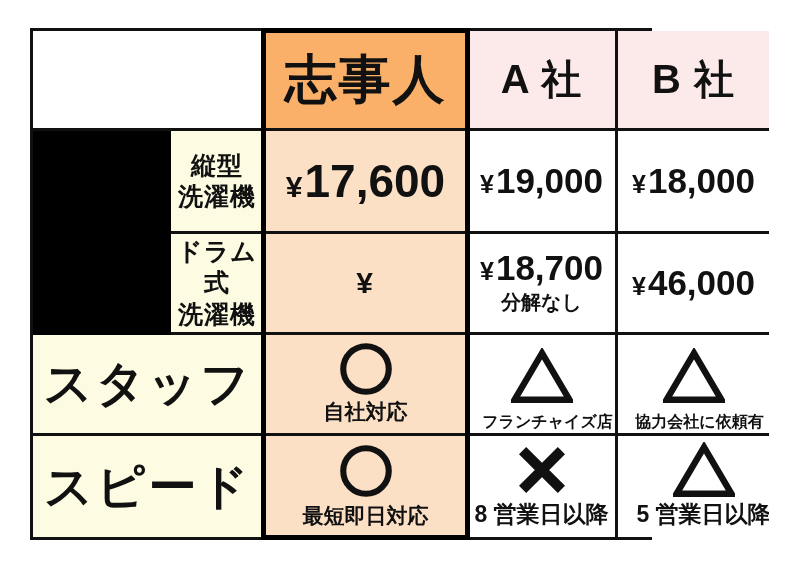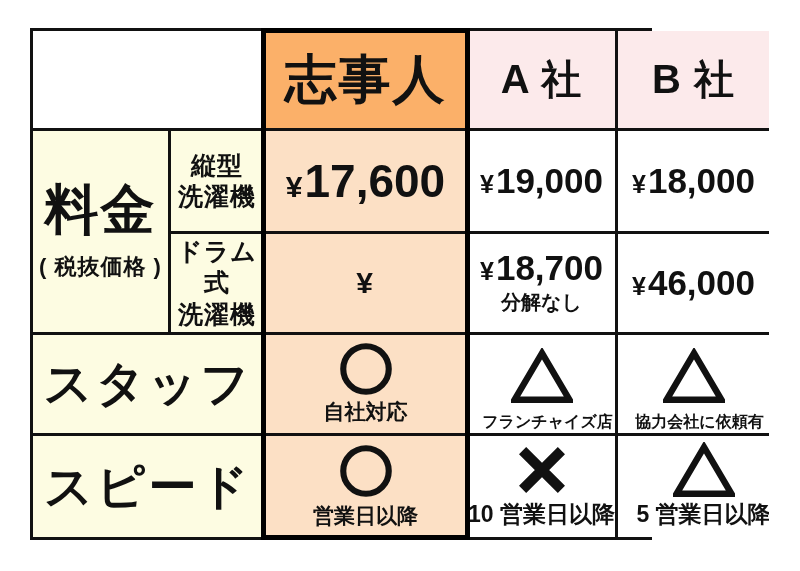--- a/index.html
+++ b/index.html
@@ -64,24 +64,20 @@
   <div class="c bg-orange head-main" style="grid-column:3;grid-row:1;">
     <span>志事人</span>
   </div>
   <div class="c bg-pink head-ab" style="grid-column:4;grid-row:1;">
     <span>A 社</span>
   </div>
   <div class="c bg-pink head-ab last-col" style="grid-column:5;grid-row:1;">
     <span>B 社</span>
   </div>
 
-  <div class="c bg-cream" style="grid-column:1;grid-row:2/4;">
-    <div class="cat-label">料金</div>
-    <div class="cat-note">( 税抜価格 )</div>
-  </div>
 
   <div class="c bg-cream type-label" style="grid-column:2;grid-row:2;">
     <div>縦型</div>
     <div>洗濯機</div>
   </div>
   <div class="c bg-orange-light price-main" style="grid-column:3;grid-row:2;">
     <div class="price-line">
       <span class="cur">¥</span>
       <span class="amt">17,600</span>
     </div>
@@ -152,29 +148,29 @@
 
   <div class="c bg-cream row-label last-row" style="grid-column:1/3;grid-row:5;text-align:right;">
     <span>スピード</span>
   </div>
   <div class="c bg-orange-light sym-cell last-row" style="grid-column:3;grid-row:5;">
     <div class="sym-box">
         <svg width="56" height="56" viewBox="0 0 64 64">
           <circle cx="32" cy="32" r="26" fill="none" stroke="#111" stroke-width="7"></circle>
         </svg>
       </div>
-    <div class="sym-note">営業日以降</div>
+    <div class="sym-note">最短即日対応</div>
   </div>
   <div class="c bg-white sym-cell last-row" style="grid-column:4;grid-row:5;">
     <div class="sym-box">
         <svg width="54" height="54" viewBox="0 0 64 64">
           <path d="M9 9 L55 55 M55 9 L9 55" fill="none" stroke="#111" stroke-width="12" stroke-linecap="butt"></path>
         </svg>
       </div>
-    <div class="sym-note-days">10 営業日以降</div>
+    <div class="sym-note-days">8 営業日以降</div>
   </div>
   <div class="c bg-white sym-cell last-row last-col" style="grid-column:5;grid-row:5;padding-left:20px;">
     <div class="sym-box">
         <svg width="62" height="56" viewBox="0 0 68 60">
           <polygon points="34,5 64,56 4,56" fill="none" stroke="#111" stroke-width="7" stroke-linejoin="miter"></polygon>
         </svg>
       </div>
     <div class="sym-note-days">5 営業日以降</div>
   </div>
 

